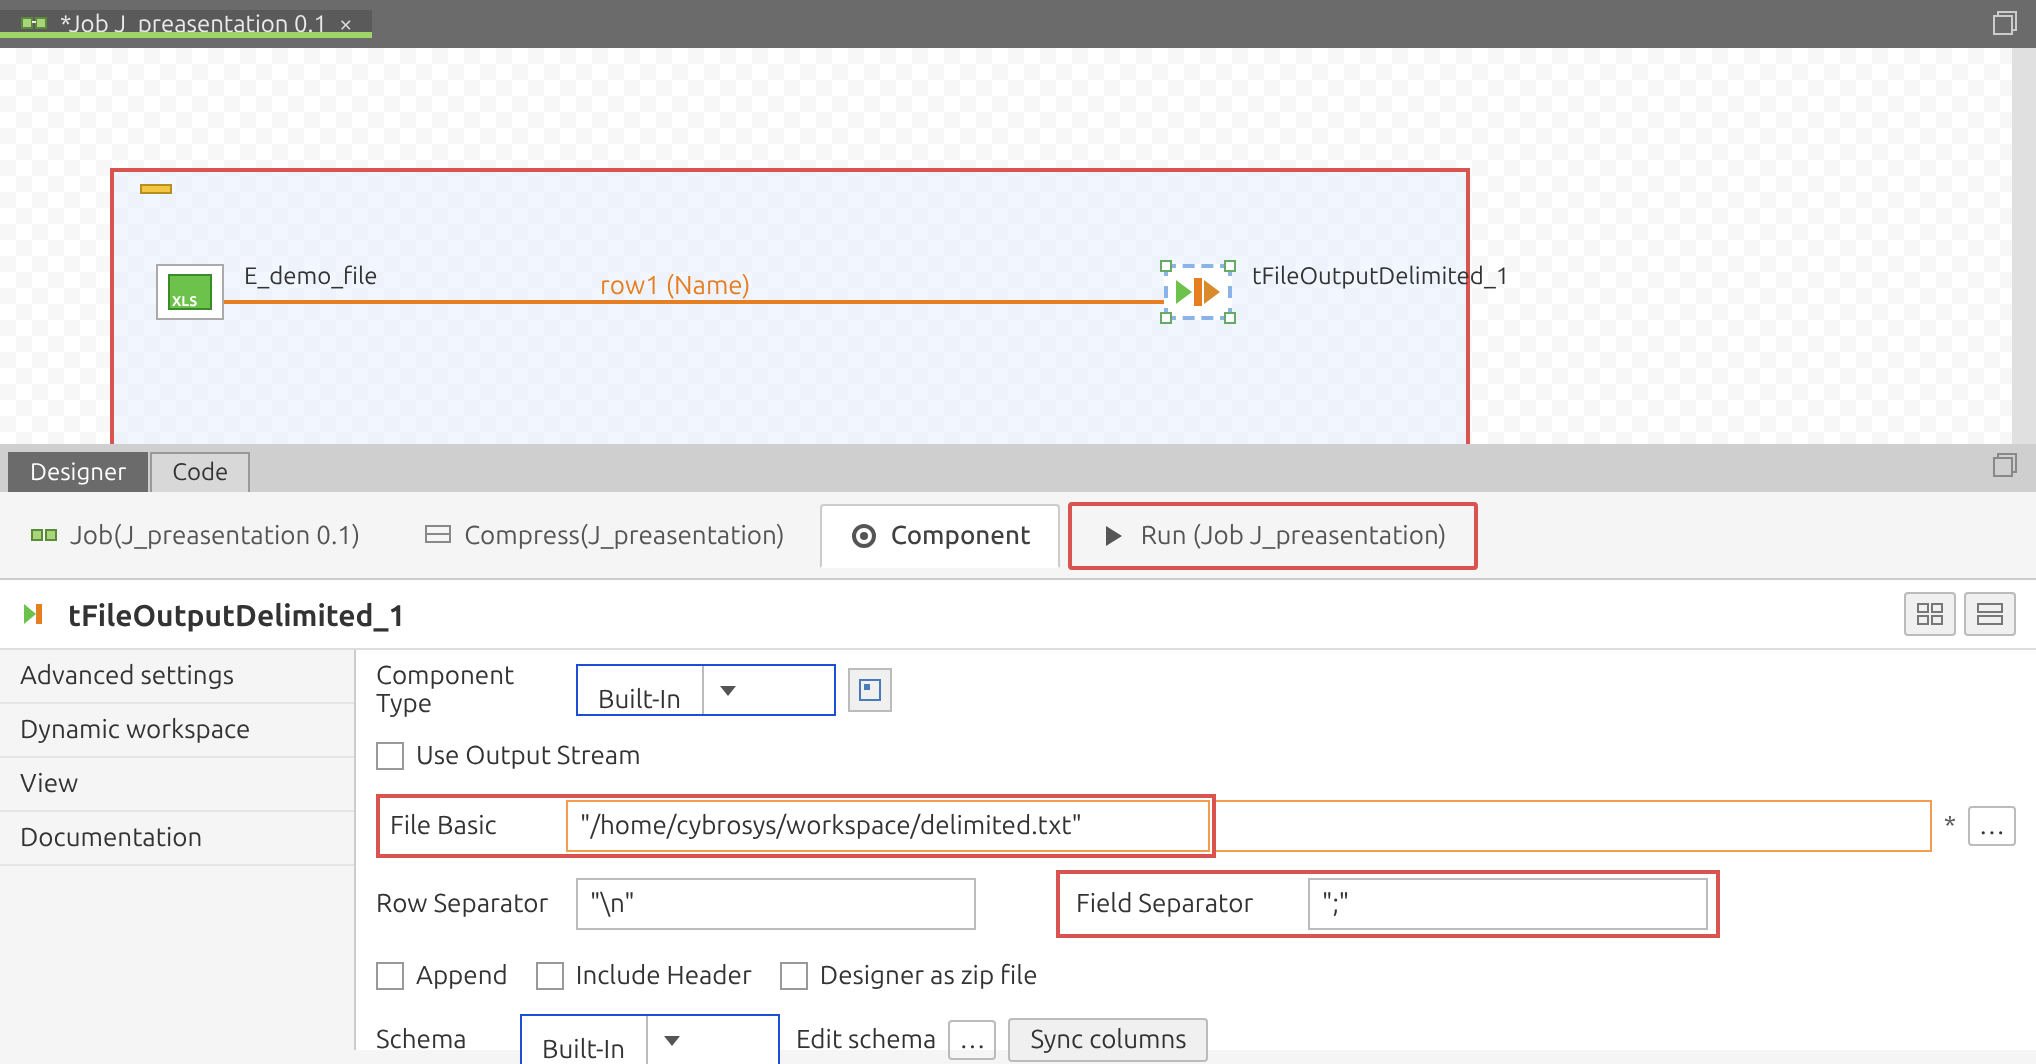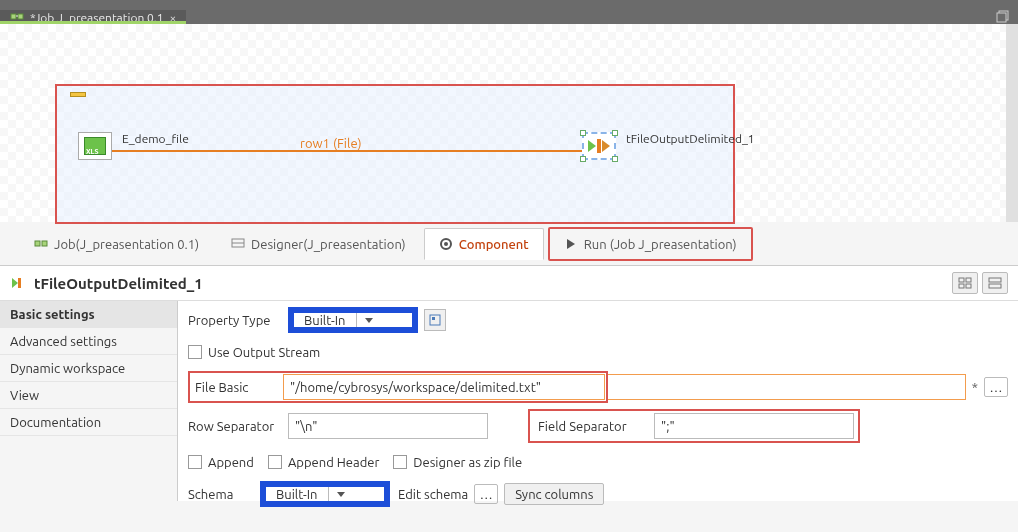--- a/index.html
+++ b/index.html
@@ -1,20 +1,20 @@
 <!DOCTYPE html>
 <html><head>
 <meta charset="utf-8">
 <style>
 html,body{margin:0;padding:0;font-family:"Ubuntu",sans-serif;font-size:13px;color:#333;background:#f5f5f5;height:100%;width:1018px}
 *{box-sizing:border-box}
 .root{width:1018px;height:532px;display:flex;flex-direction:column;background:#f5f5f5}
 
 
-.topbar{height:24px;background:#6b6b6b;display:flex;align-items:flex-end}
+.topbar{height:24px;background:#6b6b6b;display:flex;align-items:center}
 .tabitem{display:flex;align-items:center;gap:6px;padding:0 10px;background:#5a5a5a;color:#eaeaea;font-size:12px;position:relative}
 .tabitem .underline{position:absolute;left:0;right:0;bottom:0;height:3px;background:#a0d468}
 .tab-close{color:#ddd;font-size:12px}
 .topbar .spacer{flex:1}
 .topbar .ctrls{display:flex;align-items:center;gap:6px;padding-right:8px;color:#ddd}
 
 
 .canvas{height:198px;position:relative;background:#fff;
   background-image:
     linear-gradient(45deg,#f7f7f7 25%,transparent 25%),
@@ -45,42 +45,42 @@
 .linklabel{position:absolute;left:300px;top:112px;color:#e67e22;font-size:13px}
 .canvas-scroll{position:absolute;right:0;top:0;bottom:0;width:12px;background:#e0e0e0}
 
 
 .subtabs{height:24px;background:#cfcfcf;display:flex;align-items:flex-end;padding-left:4px;position:relative}
 .subtab{padding:3px 10px;font-size:12px;color:#333;border:1px solid #999;border-bottom:none;background:#d8d8d8;margin-right:1px}
 .subtab.active{background:#6b6b6b;color:#fff;border-color:#6b6b6b}
 .subtabs .mini-restore{position:absolute;right:8px;top:4px;color:#555}
 
 
-.lowtabs{height:44px;display:flex;align-items:center;border-bottom:1px solid #ccc;background:#f5f5f5;padding-left:20px;gap:4px}
+.lowtabs{height:44px;display:flex;align-items:center;border-bottom:1px solid #ccc;background:#f5f5f5;padding-left:1px;gap:4px}
 .lowtab{display:flex;align-items:center;gap:6px;padding:8px 14px;font-size:13px;color:#555}
-.lowtab.sel{background:#fff;border:1px solid #ccc;border-bottom:1px solid #fff;border-radius:2px 2px 0 0;color:#c2410c;font-weight:500}
+.lowtab.sel{background:#fff;border:1px solid #ccc;border-bottom:1px solid #fff;border-radius:2px 2px 0 0;color:#404040;font-weight:500}
 .lowtab.hl{border:2px solid #d9534f;border-radius:2px}
 .lowtab .icn{width:14px;height:14px;display:inline-flex;align-items:center;justify-content:center}
 
 
 .comp-head{display:flex;align-items:center;padding:6px 10px;border-bottom:1px solid #ddd;background:#fff}
 .comp-head .title{font-size:15px;font-weight:bold;color:#333;flex:1}
 .comp-head .icn{width:18px;height:18px;margin-right:6px}
 .viewbtns{display:flex;gap:4px}
 .vbtn{width:26px;height:22px;border:1px solid #bbb;background:#f0f0f0;border-radius:2px;display:flex;align-items:center;justify-content:center}
 
 .panel-body{display:flex;height:200px;background:#fff}
 .settings-nav{width:178px;border-right:1px solid #ccc;background:#f5f5f5}
 .nav-item{padding:6px 10px;font-size:13px;color:#333;border-bottom:1px solid #e5e5e5}
 .nav-item.active{background:#e5e5e5;font-weight:bold}
 
 .form{flex:1;padding:6px 10px;font-size:13px;color:#333;position:relative}
 .row{display:flex;align-items:center;margin-bottom:6px;min-height:26px}
 .lab{width:100px;flex-shrink:0}
-.combo{display:flex;align-items:flex-start;border:6px solid #1d4ed8;height:26px;background:#fff}
+.combo{display:flex;align-items:flex-end;border:1px solid #1d4ed8;height:26px;background:#fff}
 .combo .txt{padding:0 10px}
 .combo .arr{width:26px;height:100%;border-left:1px solid #bbb;display:flex;align-items:center;justify-content:center}
 .chev{width:0;height:0;border-left:4px solid transparent;border-right:4px solid transparent;border-top:5px solid #555}
 .tbtn{width:22px;height:22px;border:1px solid #bbb;background:#f0f0f0;margin-left:6px;display:flex;align-items:center;justify-content:center;font-size:11px}
 .chk{display:flex;align-items:center;gap:6px;margin-right:14px}
 .chkbox{width:14px;height:14px;border:1px solid #999;background:#fff}
 .tinput{height:26px;border:1px solid #bbb;background:#fff;padding:0 6px;display:flex;align-items:center;font-family:inherit}
 .tinput.orange{border-color:#f39c4d}
 .hlred{border:2px solid #d9534f}
 .small-input{width:200px}
@@ -122,57 +122,65 @@
   <div class="canvas">
     <div class="design-highlight"></div>
     <div class="mini"></div>
     <div class="comp comp-input">
       <div class="iconbox">
           <div class="xls-icon"></div>
         </div>
       <div class="label">E_demo_file</div>
     </div>
     <div class="link"></div>
-    <div class="linklabel">row1 (File)</div>
+    <div class="linklabel">row1 (Name)</div>
     <div class="comp comp-output">
       <div class="iconbox sel">
         <div class="handle hnw"></div>
           <div class="handle hne"></div>
           <div class="handle hsw"></div>
           <div class="handle hse"></div>
         <div class="out-icon">
             <div class="ar"></div>
             <div class="bar"></div>
             <div class="ar" style="border-left-color:#d98b2b"></div>
           </div>
       </div>
       <div class="label">tFileOutputDelimited_1</div>
     </div>
     <div class="canvas-scroll"></div>
   </div>
 
+  <div class="subtabs">
+    <div class="subtab active">Designer</div>
+    <div class="subtab">Code</div>
+    <svg class="mini-restore" width="14" height="14">
+        <rect x="3" y="1" width="9" height="9" fill="none" stroke="#888"></rect>
+        <rect x="1" y="3" width="9" height="9" fill="#cfcfcf" stroke="#888"></rect>
+      </svg>
+  </div>
 
   <div class="lowtabs">
     <div class="lowtab">
       <span class="icn">
           <svg width="14" height="14">
             <rect x="1" y="4" width="5" height="5" fill="#a8d47a" stroke="#5a8a3a"></rect>
             <rect x="8" y="4" width="5" height="5" fill="#a8d47a" stroke="#5a8a3a"></rect>
           </svg>
         </span>
       <span>Job(J_preasentation 0.1)</span>
     </div>
     <div class="lowtab">
       <span class="icn">
           <svg width="14" height="14">
             <rect x="1" y="2" width="12" height="8" fill="none" stroke="#888"></rect>
             <line x1="1" y1="6" x2="13" y2="6" stroke="#888"></line>
           </svg>
         </span>
-      <span>Designer(J_preasentation)</span>
+      <span>Compress(J_preasentation)</span>
     </div>
     <div class="lowtab sel">
       <span class="icn">
           <svg width="14" height="14">
             <circle cx="7" cy="7" r="5" fill="none" stroke="#555" stroke-width="2"></circle>
             <circle cx="7" cy="7" r="2" fill="#555"></circle>
           </svg>
         </span>
       <span>Component</span>
     </div>
@@ -207,31 +215,30 @@
           <svg width="14" height="12">
             <rect x="1" y="1" width="12" height="4" fill="none" stroke="#777"></rect>
             <rect x="1" y="7" width="12" height="4" fill="none" stroke="#777"></rect>
           </svg>
         </div>
     </div>
   </div>
 
   <div class="panel-body">
     <div class="settings-nav">
-      <div class="nav-item active">Basic settings</div>
       <div class="nav-item">Advanced settings</div>
       <div class="nav-item">Dynamic workspace</div>
       <div class="nav-item">View</div>
       <div class="nav-item">Documentation</div>
     </div>
 
     <div class="form">
 
       <div class="row">
-        <span class="lab">Property Type</span>
+        <span class="lab">Component Type</span>
         <div class="combo" style="width:130px">
           <span class="txt">Built-In</span>
           <span class="arr">
               <span class="chev"></span>
             </span>
         </div>
         <div class="tbtn">
             <svg width="12" height="12">
               <rect x="1" y="1" width="10" height="10" fill="none" stroke="#4a7ab8"></rect>
               <rect x="3" y="3" width="3" height="3" fill="#4a7ab8"></rect>
@@ -267,21 +274,21 @@
         </div>
       </div>
 
       <div class="row">
         <span class="chk">
             <span class="chkbox"></span>
             <span>Append</span>
           </span>
         <span class="chk">
             <span class="chkbox"></span>
-            <span>Append Header</span>
+            <span>Include Header</span>
           </span>
         <span class="chk">
             <span class="chkbox"></span>
             <span>Designer as zip file</span>
           </span>
       </div>
 
       <div class="row">
         <span class="lab" style="width:72px">Schema</span>
         <div class="combo" style="width:130px">

